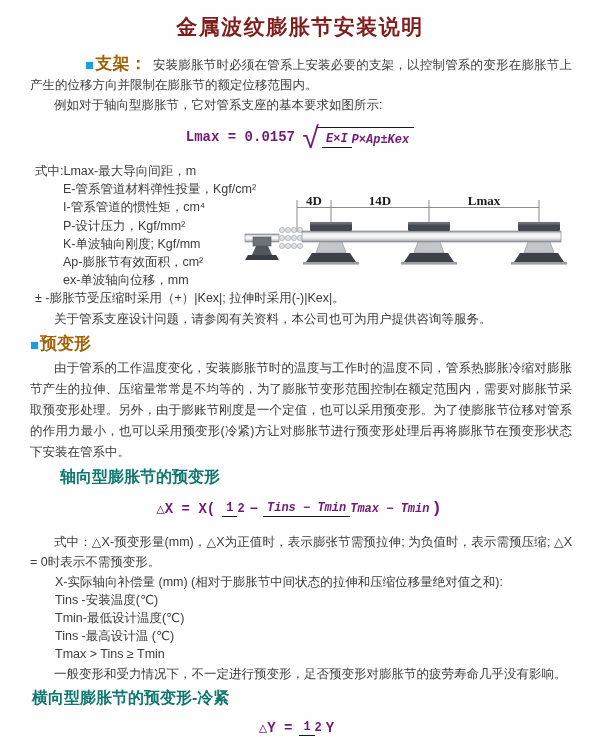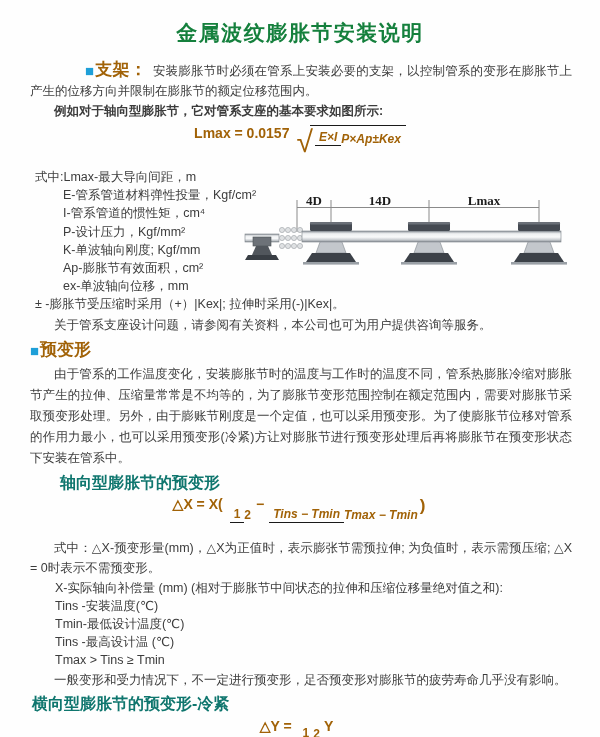--- a/index.html
+++ b/index.html
@@ -7,39 +7,39 @@
     position:relative;
     width:600px;height:737px;
     margin:0 auto;
     background:#fefefe;
     overflow:hidden;
     font-family:"Liberation Sans","DejaVu Sans",sans-serif;
     color:#3c3c3c;
     -webkit-font-smoothing:antialiased;
   }
   .title{
-    margin:6px;padding-top:12px;
+    margin:0;padding-top:12px;
     text-align:center;
     font-size:21px;line-height:29px;
-    font-weight:bold;color:#15803d;letter-spacing:1.5px;
+    font-weight:bold;color:#7f1d1d;letter-spacing:1.5px;
   }
   .para{
     margin:0 28px 0 30px;
     font-size:12.5px;line-height:20px;
     text-align:justify;
   }
   .p-support{margin-top:13px;text-indent:55px;}
   .marker{color:#1e9fd8;font-size:15px;vertical-align:-1px;}
   .sec-h{color:#a16207;font-size:17px;font-weight:bold;margin:0 6px 0 1px;}
-  .p-example{margin-top:1px;text-indent:24px;line-height:19px;font-weight:bold;}
+  .p-example{margin-top:1px;text-indent:24px;line-height:19px;}
   
   .formula{
-    display:flex;justify-content:center;
-    font-family:Liberation Sans, sans-serif;
-    color:#a16207;font-weight:bold;font-size:14px;
+    display:flex;justify-content:center;align-items:center;
+    font-family:Liberation Mono, monospace;
+    color:#701a75;font-weight:bold;font-size:14px;
   }
   .f1{margin-top:4px;height:36px;}
   .f-lhs{margin-right:7px;}
   .sqrt{font-size:30px;font-weight:normal;line-height:28px;margin-right:-3px;transform:translateY(3px);}
   .radicand{display:inline-block;border-top:1.5px solid #1a1a1a;padding:2px 5px 0 5px;}
   .frac{display:inline-flex;flex-direction:row;align-items:center;font-size:12px;line-height:14px;}
   .frac .num{border-bottom:1px solid #1a1a1a;padding:0 4px 1px 4px;}
   .frac .den{padding-top:1px;}
   .frac.it{font-style:italic;}
   .paren{font-size:17px;font-weight:bold;margin:0 2px;}

